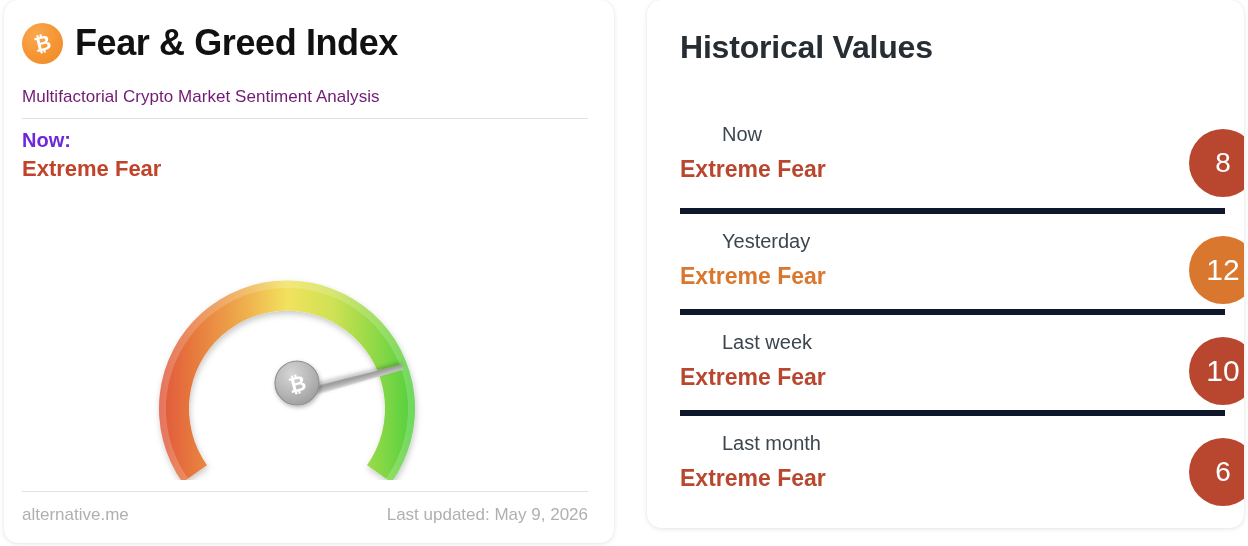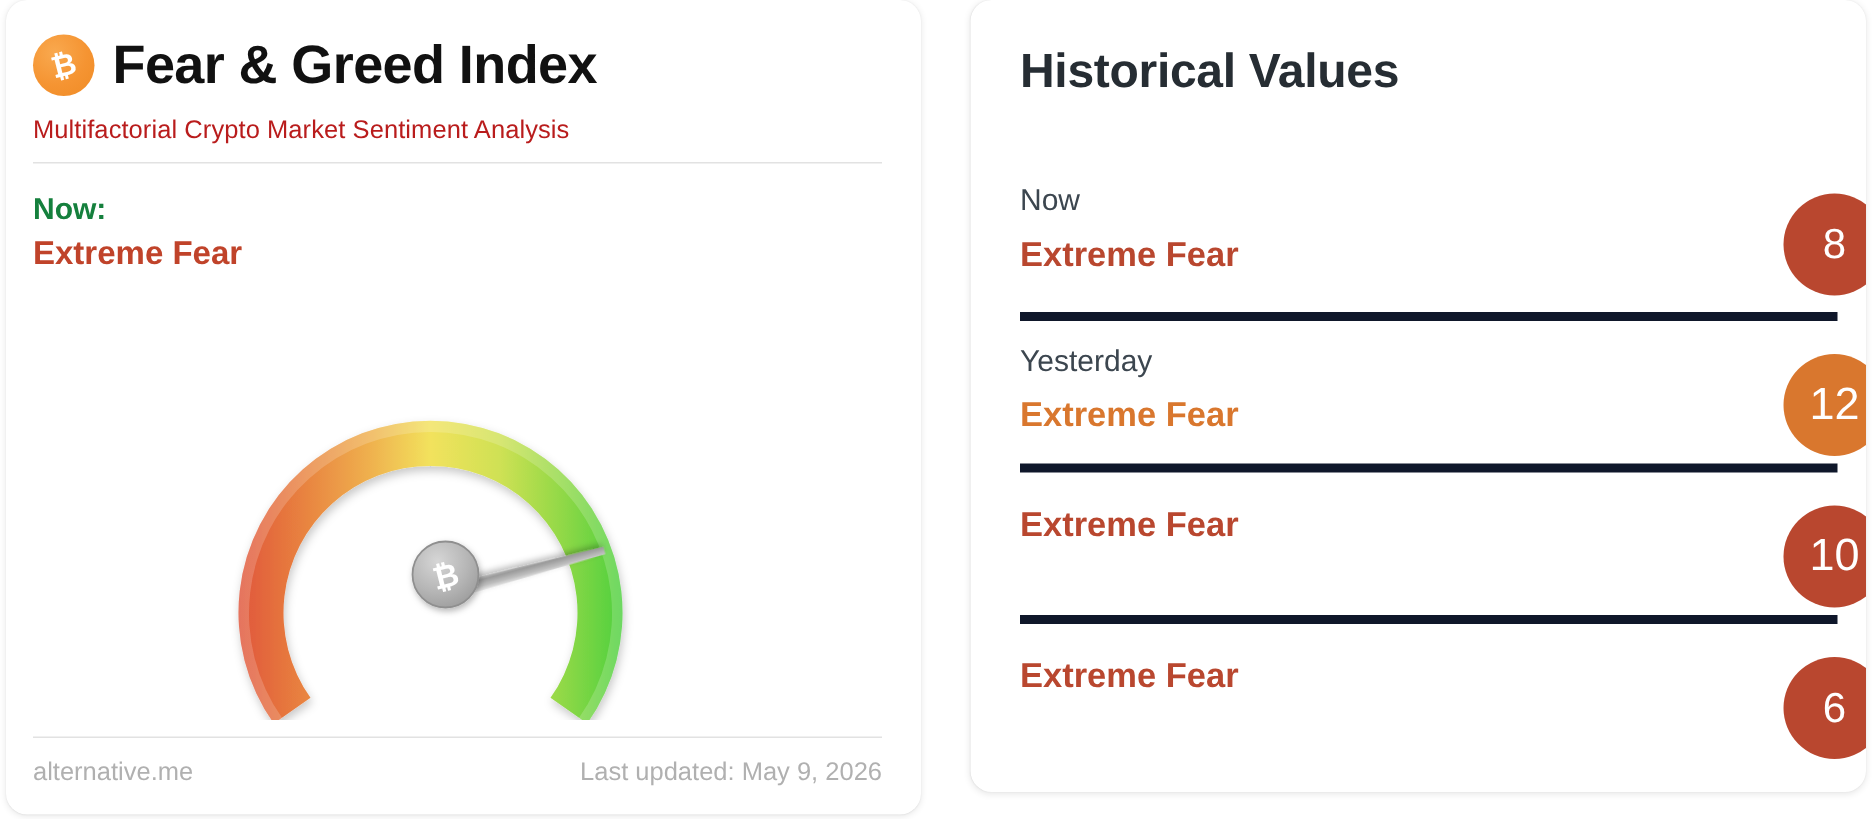--- a/index.html
+++ b/index.html
@@ -64,43 +64,43 @@
   .app-title {
     font-size: 36px;
     font-weight: 700;
     color: #111111;
     letter-spacing: -0.4px;
     line-height: 1;
     white-space: nowrap;
     text-align: right;
   }
   .app-sub {
-    margin-top: 9px;
+    margin-top: 19px;
     font-size: 17px;
-    color: #b91c1c;
+    color: #701a75;
     font-weight: 400;
     letter-spacing: 0.05px;
     white-space: nowrap;
   }
   .rule {
     margin-top: 11px;
     height: 1px;
     background: #e2e2e2;
     width: 100%;
   }
 
   
   .now-block {
     position: absolute;
     left: 18px; top: 128px;
   }
   .now-label {
     font-size: 20px;
     font-weight: 700;
-    color: #15803d;
+    color: #6d28d9;
     line-height: 1.25;
   }
   .now-value {
     font-size: 22px;
     font-weight: 700;
     color: #c0432a;
     line-height: 1.35;
     margin-top: 1px;
   }
 
@@ -153,20 +153,21 @@
     border-top: 6px solid #0f172a;
     padding-top: 13px;
   }
   .hist-row:first-child { border-top: none; }
 
   .hist-period {
     font-size: 20px;
     color: #3c464f;
     font-weight: 400;
     line-height: 1.4;
+    margin-left: 42px;
   }
   .hist-class {
     margin-top: 5px;
     font-size: 23px;
     font-weight: 700;
     line-height: 1.4;
   }
 
   .hist-badge {
     position: absolute;
@@ -285,23 +286,25 @@
           <div class="hist-period">Now</div>
           <div class="hist-class" style="color: rgb(185, 71, 47);">Extreme Fear</div>
           <div class="hist-badge" style="background: rgb(185, 71, 47); font-size: 28px;">8</div>
         </div>
         <div class="hist-row">
           <div class="hist-period">Yesterday</div>
           <div class="hist-class" style="color: rgb(217, 119, 46);">Extreme Fear</div>
           <div class="hist-badge" style="background: rgb(217, 119, 46); font-size: 30px;">12</div>
         </div>
         <div class="hist-row">
+          <div class="hist-period">Last week</div>
           <div class="hist-class" style="color: rgb(185, 71, 47);">Extreme Fear</div>
           <div class="hist-badge" style="background: rgb(185, 71, 47); font-size: 30px;">10</div>
         </div>
         <div class="hist-row">
+          <div class="hist-period">Last month</div>
           <div class="hist-class" style="color: rgb(185, 71, 47);">Extreme Fear</div>
           <div class="hist-badge" style="background: rgb(185, 71, 47); font-size: 28px;">6</div>
         </div>
       </div>
   </div>
 
 </div>
 
 </body></html>

